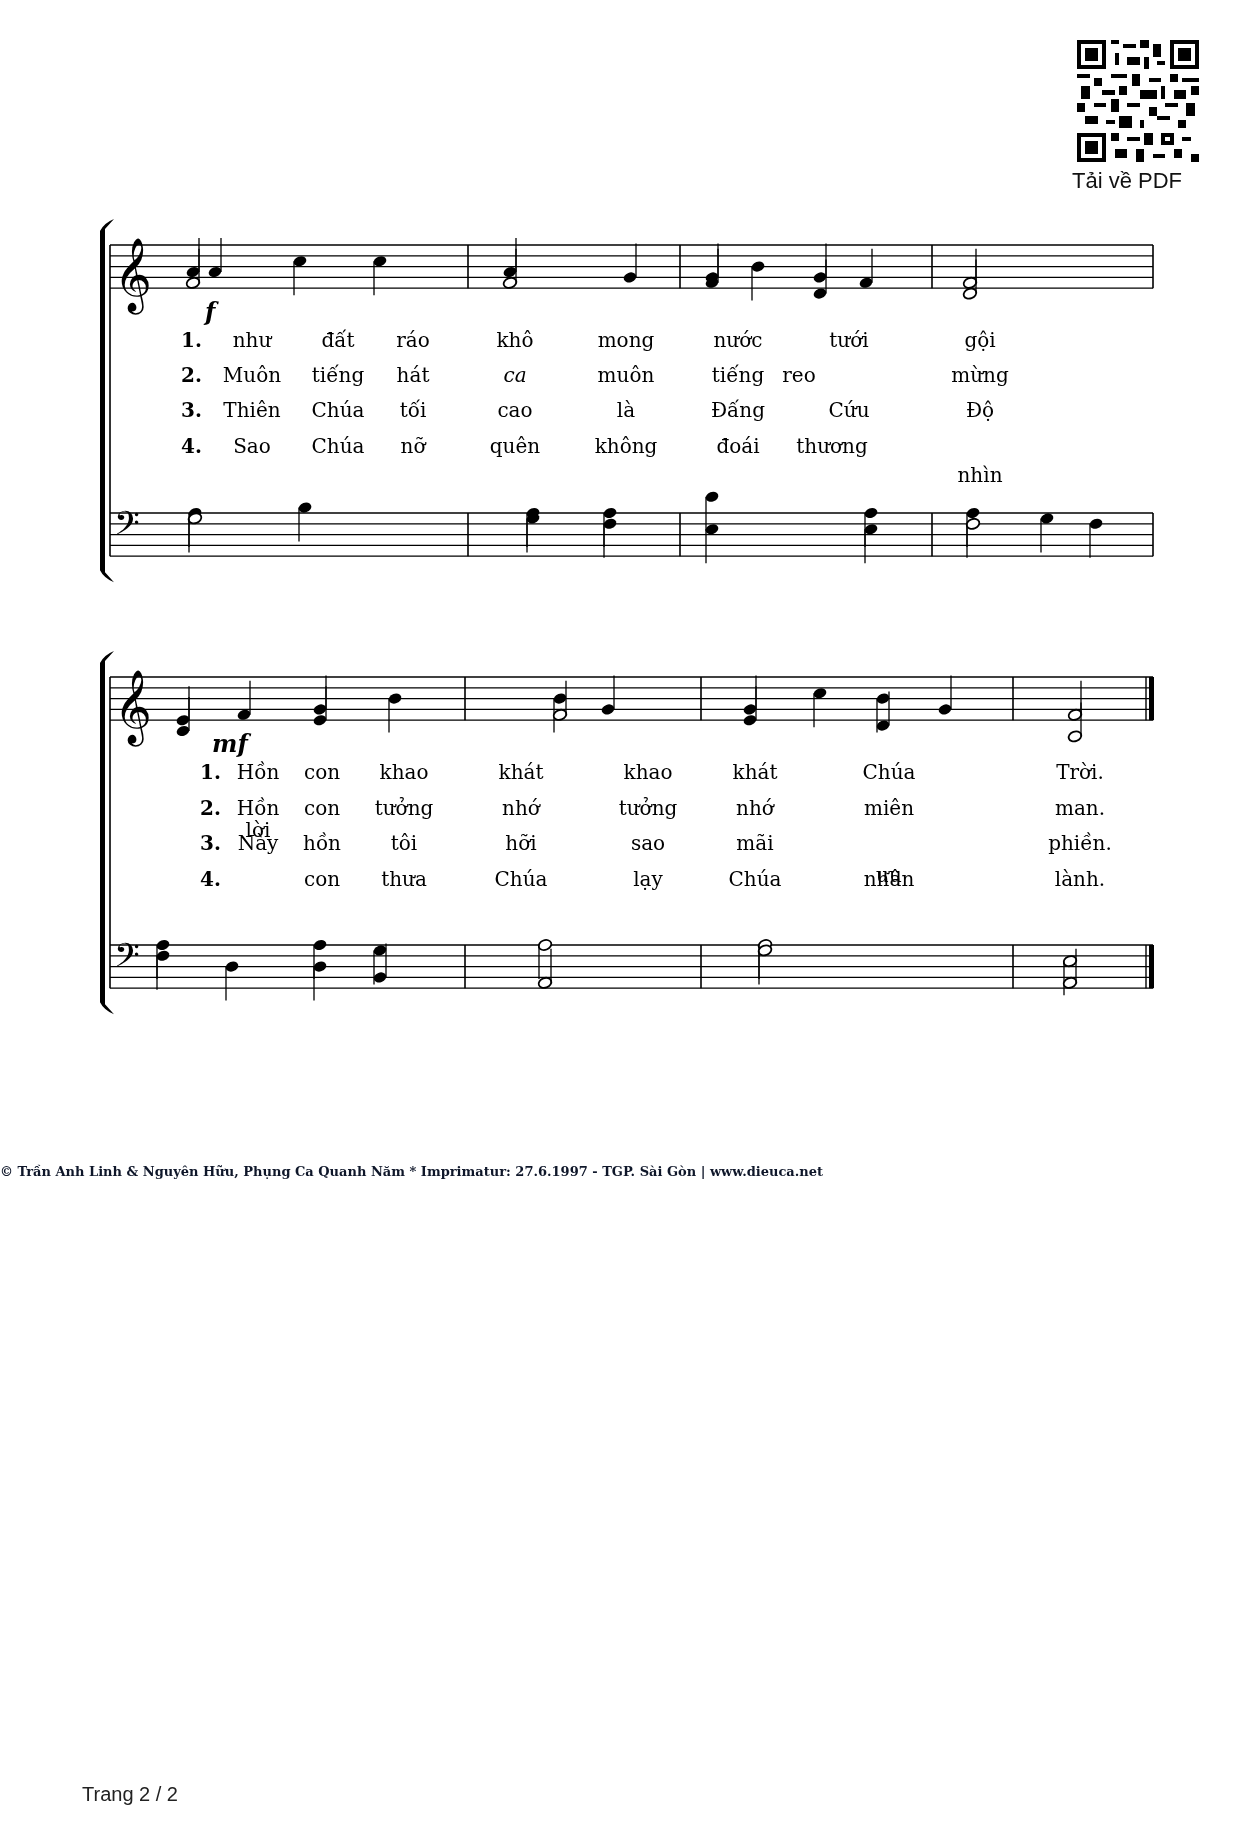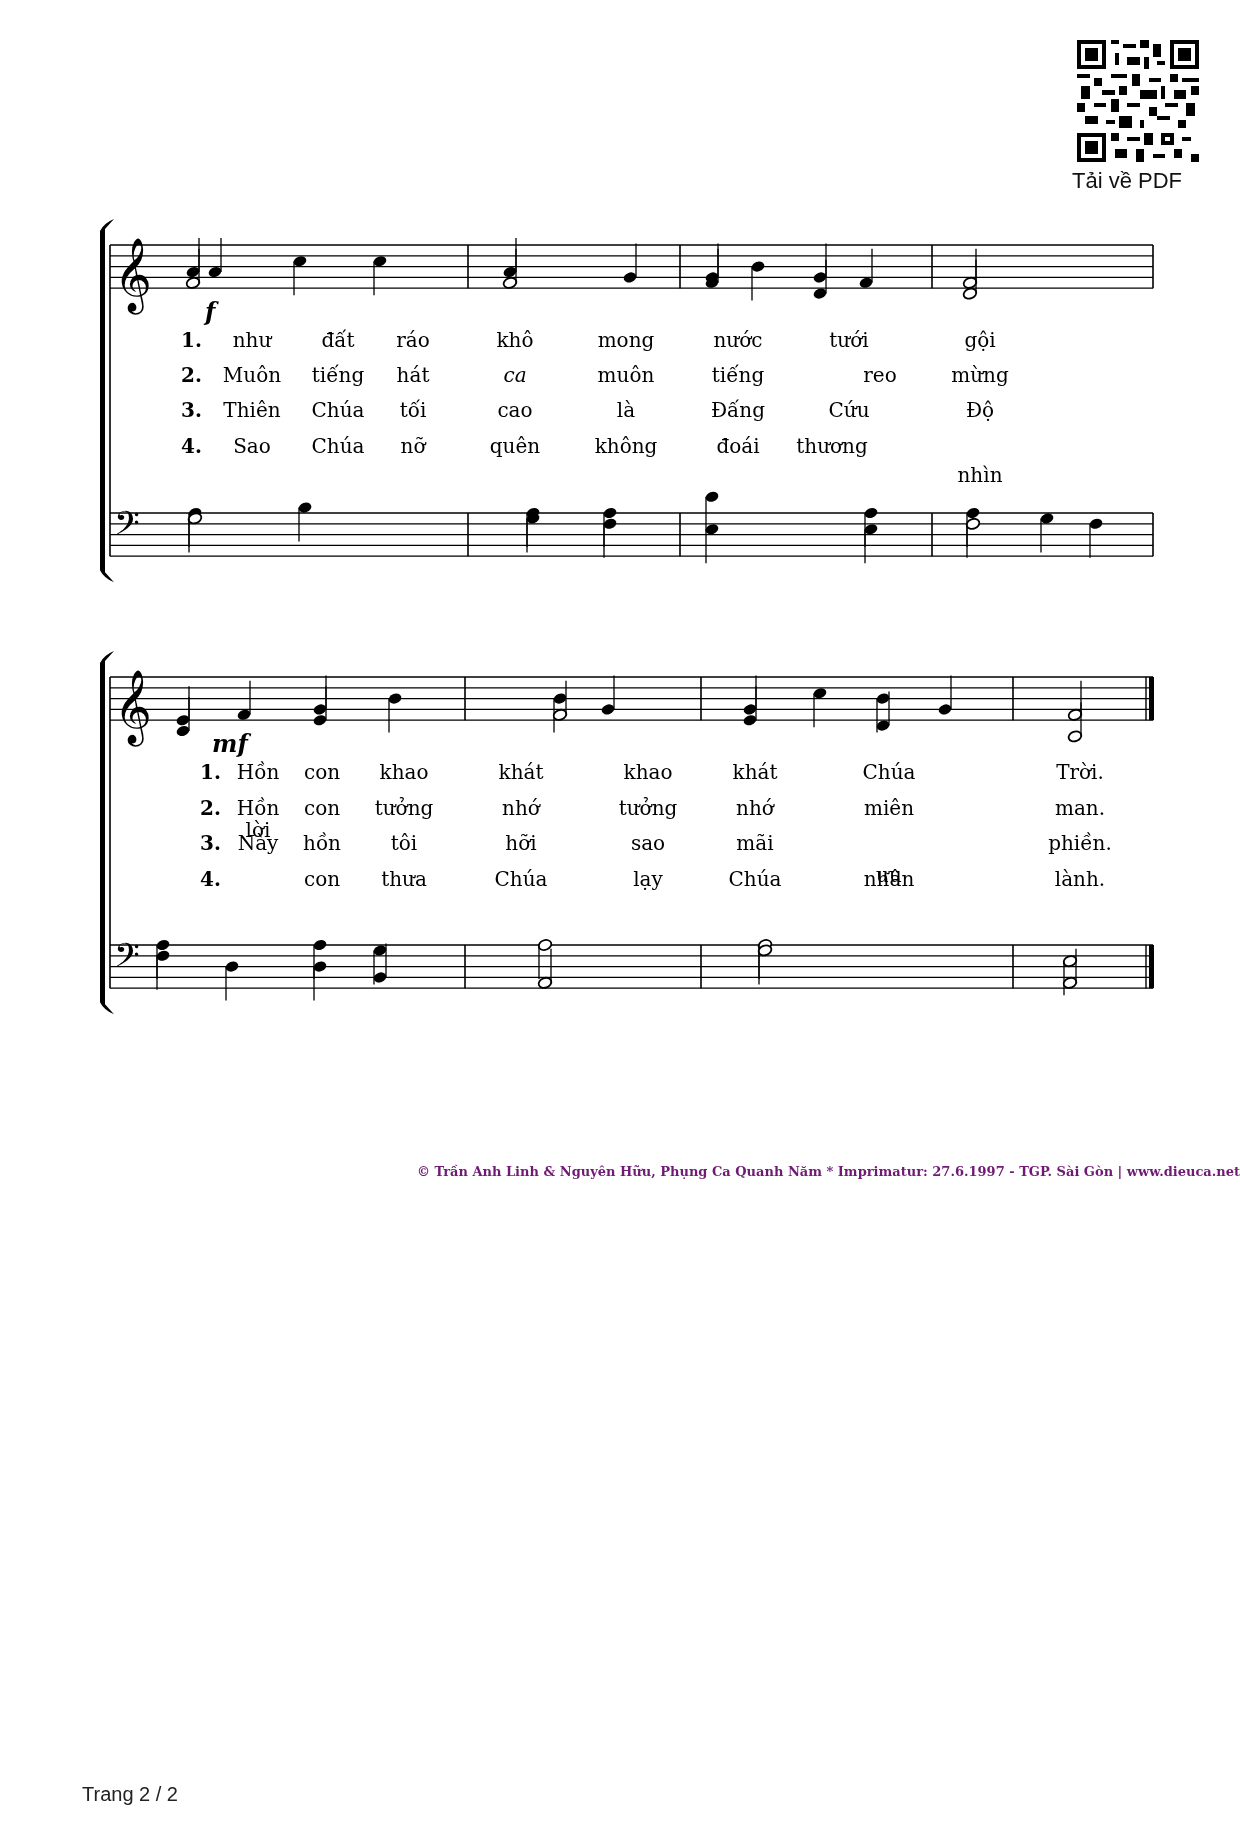--- a/index.html
+++ b/index.html
@@ -2,21 +2,21 @@
 <html><head>
 <meta charset="utf-8">
 <style>
   html, body { margin: 0; padding: 0; background: #ffffff; }
   body { width: 1240px; height: 1841px; position: relative; overflow: hidden; font-family: "DejaVu Serif", serif; color: #000; }
   .qr { position: absolute; left: 1077px; top: 40px; width: 122px; height: 122px; }
   .qr-label { position: absolute; left: 1072px; top: 168px; font-family: "Liberation Sans", sans-serif; font-size: 22px; color: #111; white-space: nowrap; }
   .score { position: absolute; left: 0; top: 0; width: 1240px; height: 1100px; }
   .lyric { position: absolute; font-family: "DejaVu Serif", serif; font-size: 20px; transform: translateX(-50%); white-space: nowrap; line-height: 1; }
   .verse-num { position: absolute; font-family: "DejaVu Serif", serif; font-weight: bold; font-size: 20px; white-space: nowrap; line-height: 1; }
-  .footer { position: absolute; left: 0; width: 1240px; top: 1164px; text-align: right; font-family: "DejaVu Serif", serif; font-weight: bold; font-size: 13px; color: #701a75; }
+  .footer { position: absolute; left: 0; width: 1240px; top: 1164px; text-align: left; font-family: "DejaVu Serif", serif; font-weight: bold; font-size: 13px; color: #0f172a; }
   .page-ind { position: absolute; left: 82px; top: 1783px; font-family: "Liberation Sans", sans-serif; font-size: 20px; color: #222; }
 </style>
 </head>
 <body>
 
 <svg class="qr" viewBox="0 0 29 29" shape-rendering="crispEdges">
   <rect x="0" y="0" width="29" height="29" fill="#fff"></rect>
   <g fill="#000">
     <rect x="0" y="0" width="7" height="7"></rect>
       <rect x="1" y="1" width="5" height="5" fill="#fff"></rect>
@@ -277,21 +277,21 @@
     <div class="lyric" style="left: 738px; top: 330px;">nước</div>
     <div class="lyric" style="left: 849px; top: 330px;">tưới</div>
     <div class="lyric" style="left: 980px; top: 330px;">gội</div>
     <div class="verse-num" style="left: 181px; top: 365px;">2.</div>
     <div class="lyric" style="left: 252px; top: 365px;">Muôn</div>
     <div class="lyric" style="left: 338px; top: 365px;">tiếng</div>
     <div class="lyric" style="left: 413px; top: 365px;">hát</div>
     <div class="lyric" style="left: 515px; top: 365px; font-style: italic;">ca</div>
     <div class="lyric" style="left: 626px; top: 365px;">muôn</div>
     <div class="lyric" style="left: 738px; top: 365px;">tiếng</div>
-    <div class="lyric" style="left: 880px; top: 365px;">reo</div>
+    <div class="lyric" style="left: 799px; top: 365px;">reo</div>
     <div class="lyric" style="left: 980px; top: 365px;">mừng</div>
     <div class="verse-num" style="left: 181px; top: 400px;">3.</div>
     <div class="lyric" style="left: 252px; top: 400px;">Thiên</div>
     <div class="lyric" style="left: 338px; top: 400px;">Chúa</div>
     <div class="lyric" style="left: 413px; top: 400px;">tối</div>
     <div class="lyric" style="left: 515px; top: 400px;">cao</div>
     <div class="lyric" style="left: 626px; top: 400px;">là</div>
     <div class="lyric" style="left: 738px; top: 400px;">Đấng</div>
     <div class="lyric" style="left: 849px; top: 400px;">Cứu</div>
     <div class="lyric" style="left: 980px; top: 400px;">Độ</div>

